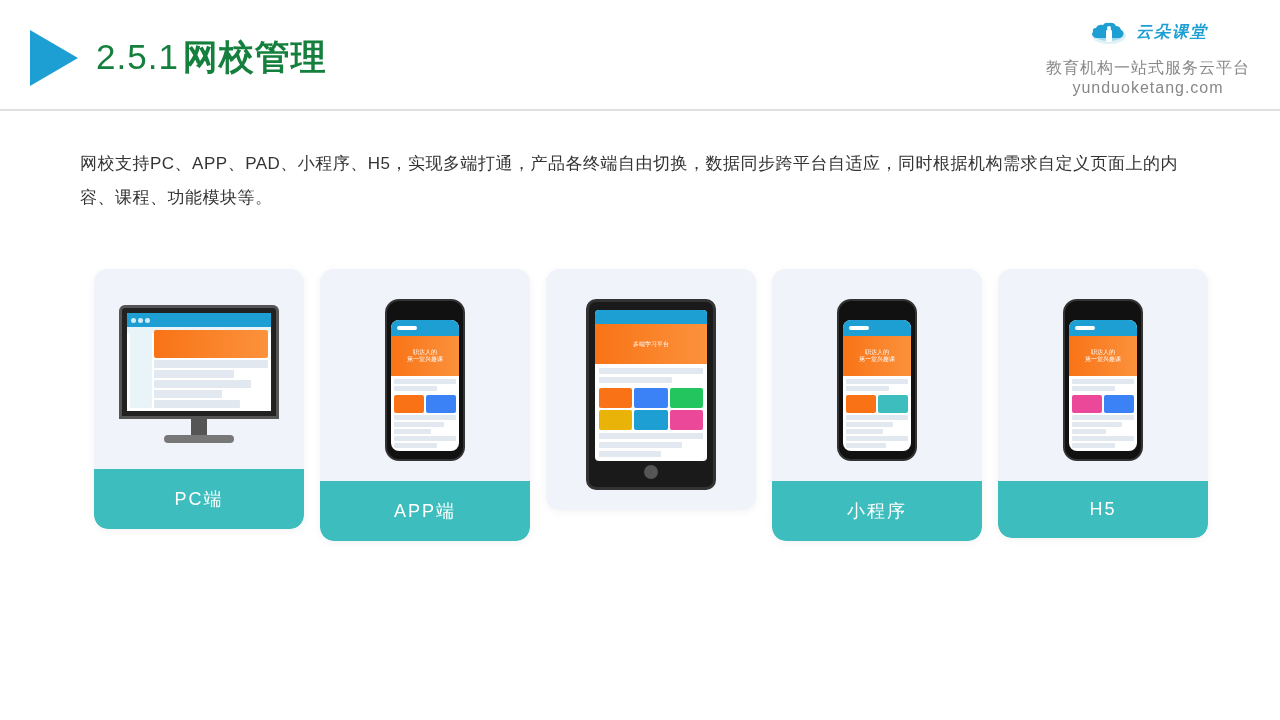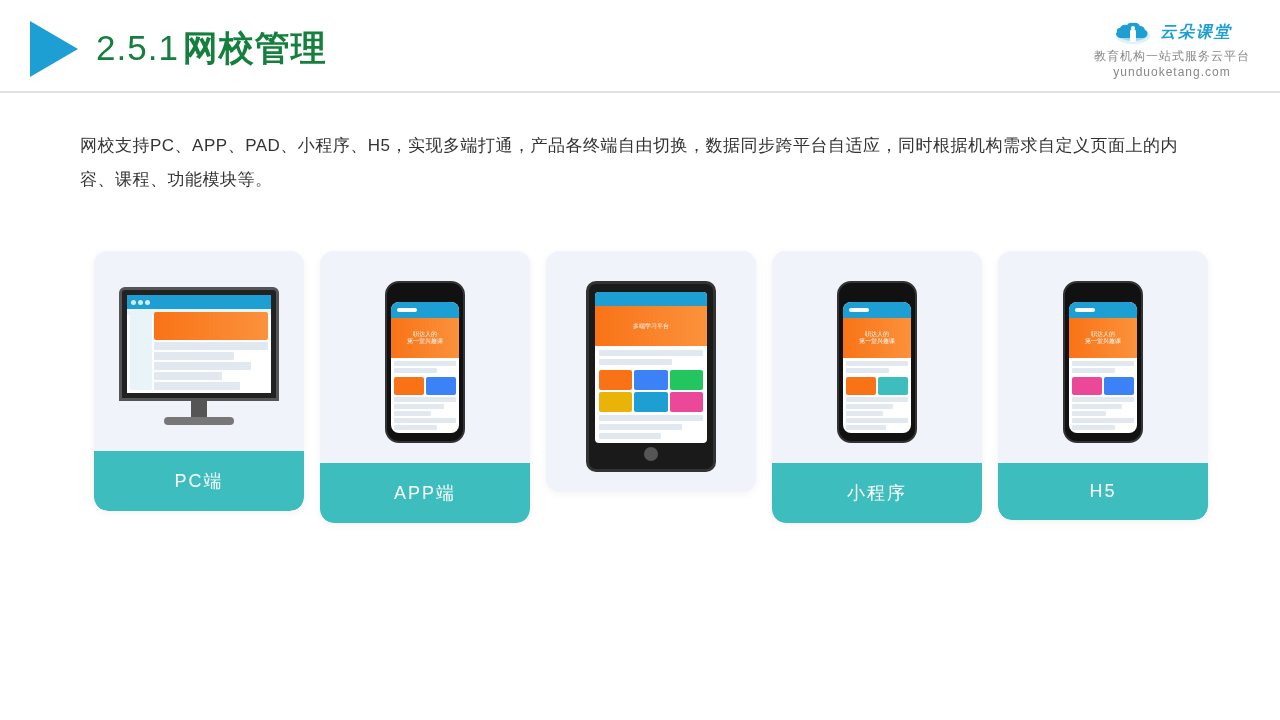--- a/index.html
+++ b/index.html
@@ -57,24 +57,24 @@
       width: 42px;
       height: 28px;
     }
     .brand-text {
       font-size: 16px;
       font-weight: 700;
       color: #1e9fd4;
       letter-spacing: 2px;
     }
     .brand-sub {
-      font-size: 12px;
+      font-size: 16px;
       color: #888;
       letter-spacing: 1px;
-      margin-top: 2px;
+      margin-top: 12px;
       text-align: center;
     }
 
     
     .description {
       padding: 36px 80px 20px 80px;
       font-size: 17px;
       color: #333;
       line-height: 2;
       letter-spacing: 0.5px;

